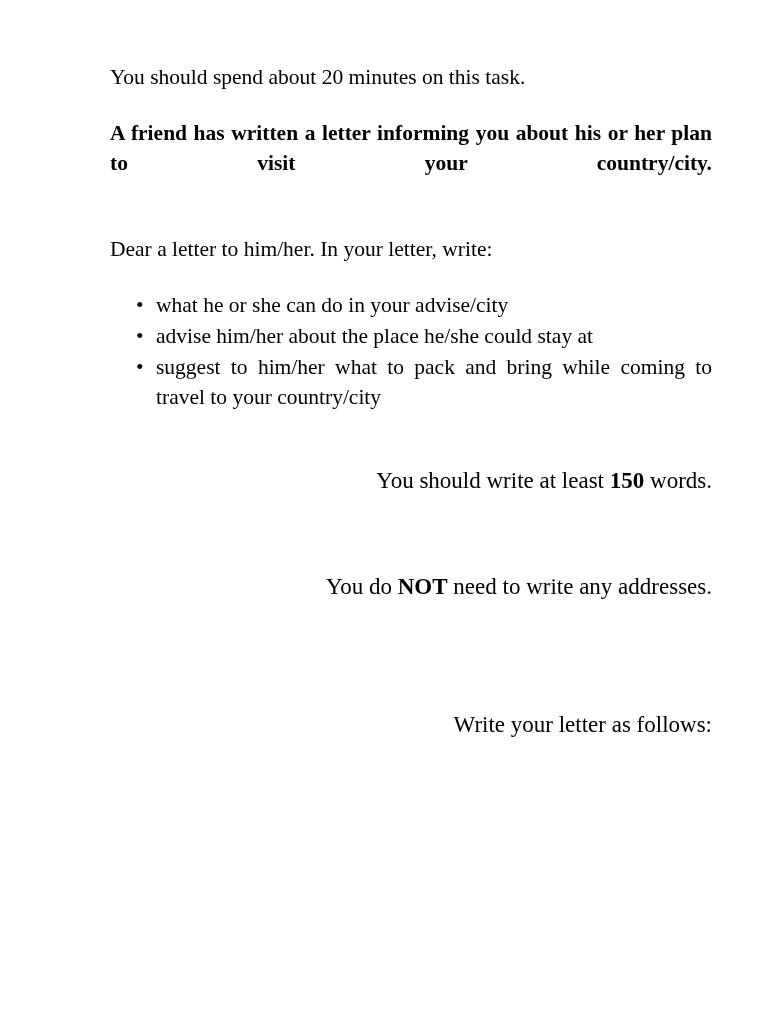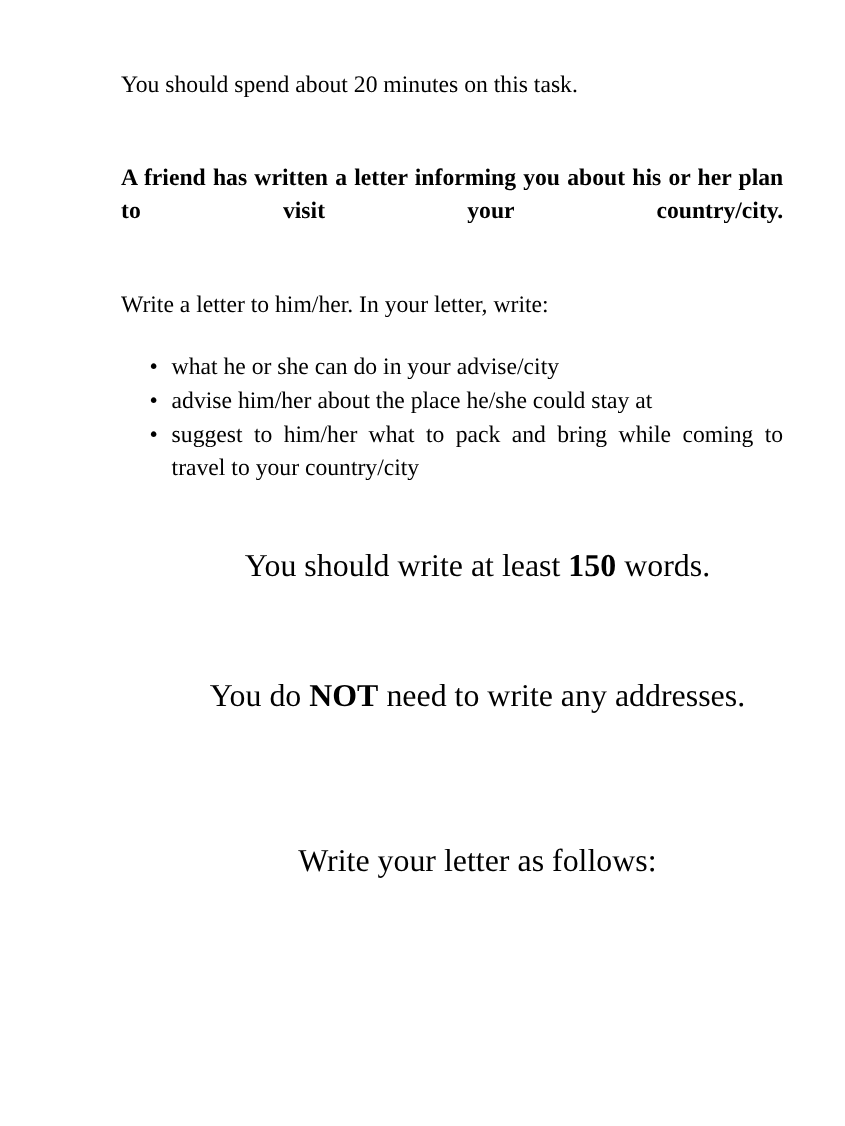--- a/index.html
+++ b/index.html
@@ -49,21 +49,20 @@
     width: 100%;
   }
 
   .para.nojust {
     text-align: left;
   }
   .para.nojust:after { content: none; display: none; }
 
   .bold-block {
     font-weight: bold;
-    margin-top: 28px;
   }
   .gap-md  { height: 26px; }
   .gap-lg  { height: 30px; }
   .gap-xl  { height: 62px; }
 
   
   .bullets {
     list-style: none;
     margin: 0;
     padding: 0;
@@ -84,23 +83,23 @@
     font-size: 21.5px;
     line-height: 30px;
   }
   .bullets li.single {
     text-align: left;
   }
 
   
   .indented {
     margin-left: 46px;
-    font-size: 29px;
+    font-size: 23px;
     line-height: 30px;
-    text-align: center;
+    text-align: right;
   }
 
   .dots {
     font-weight: normal;
     letter-spacing: 0.5px;
   }
 </style>
 </head>
 <body style="color: rgb(0, 0, 0);">
 
@@ -108,21 +107,21 @@
   <div class="content">
 
     <p class="para nojust">You should spend about 20 minutes on this task.</p>
 
     <div class="gap-md"></div>
 
     <p class="para bold-block">A friend has written a letter informing you about his or her plan to visit your country/city.</p>
 
     <div class="gap-md"></div>
 
-    <p class="para nojust">Write a letter to him/her. In your letter, write:</p>
+    <p class="para nojust">Dear a letter to him/her. In your letter, write:</p>
 
     <div class="gap-md"></div>
 
     <ul class="bullets">
       <li class="single">
         <span class="bullet-dot">•</span>
         <span>what he or she can do in your advise/city</span>
       </li>
       <li class="single">
         <span class="bullet-dot">•</span>

